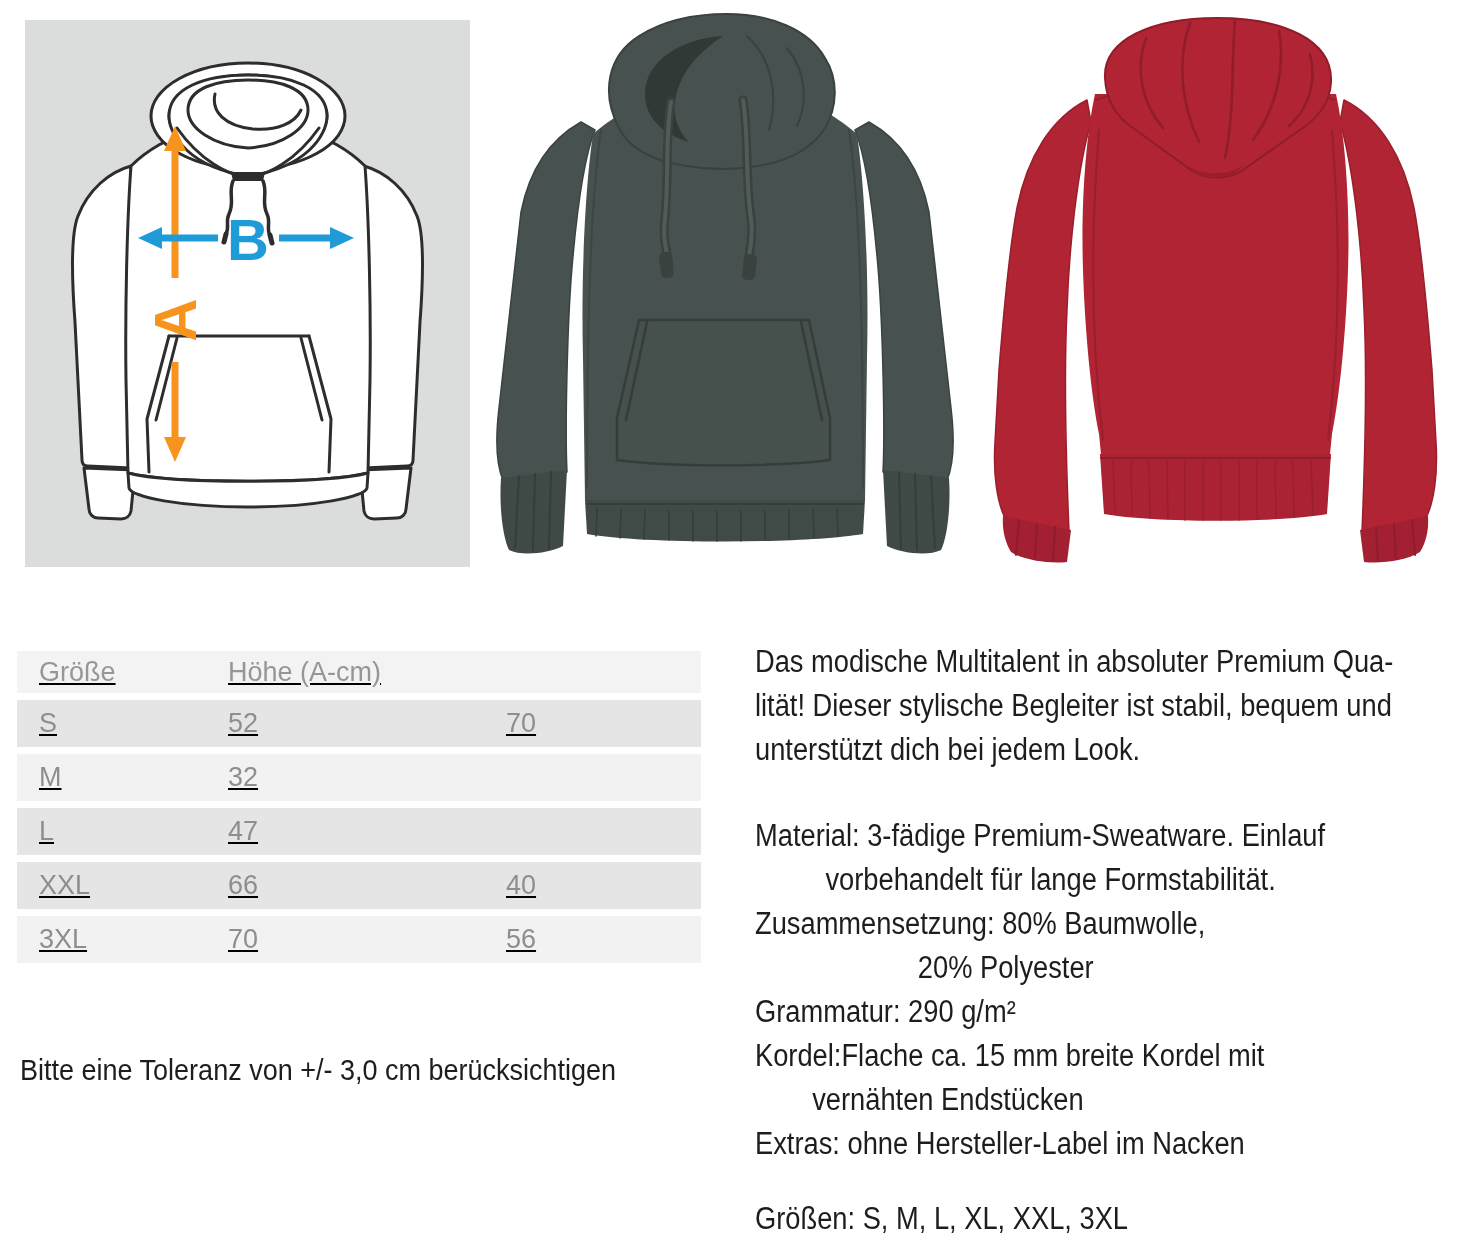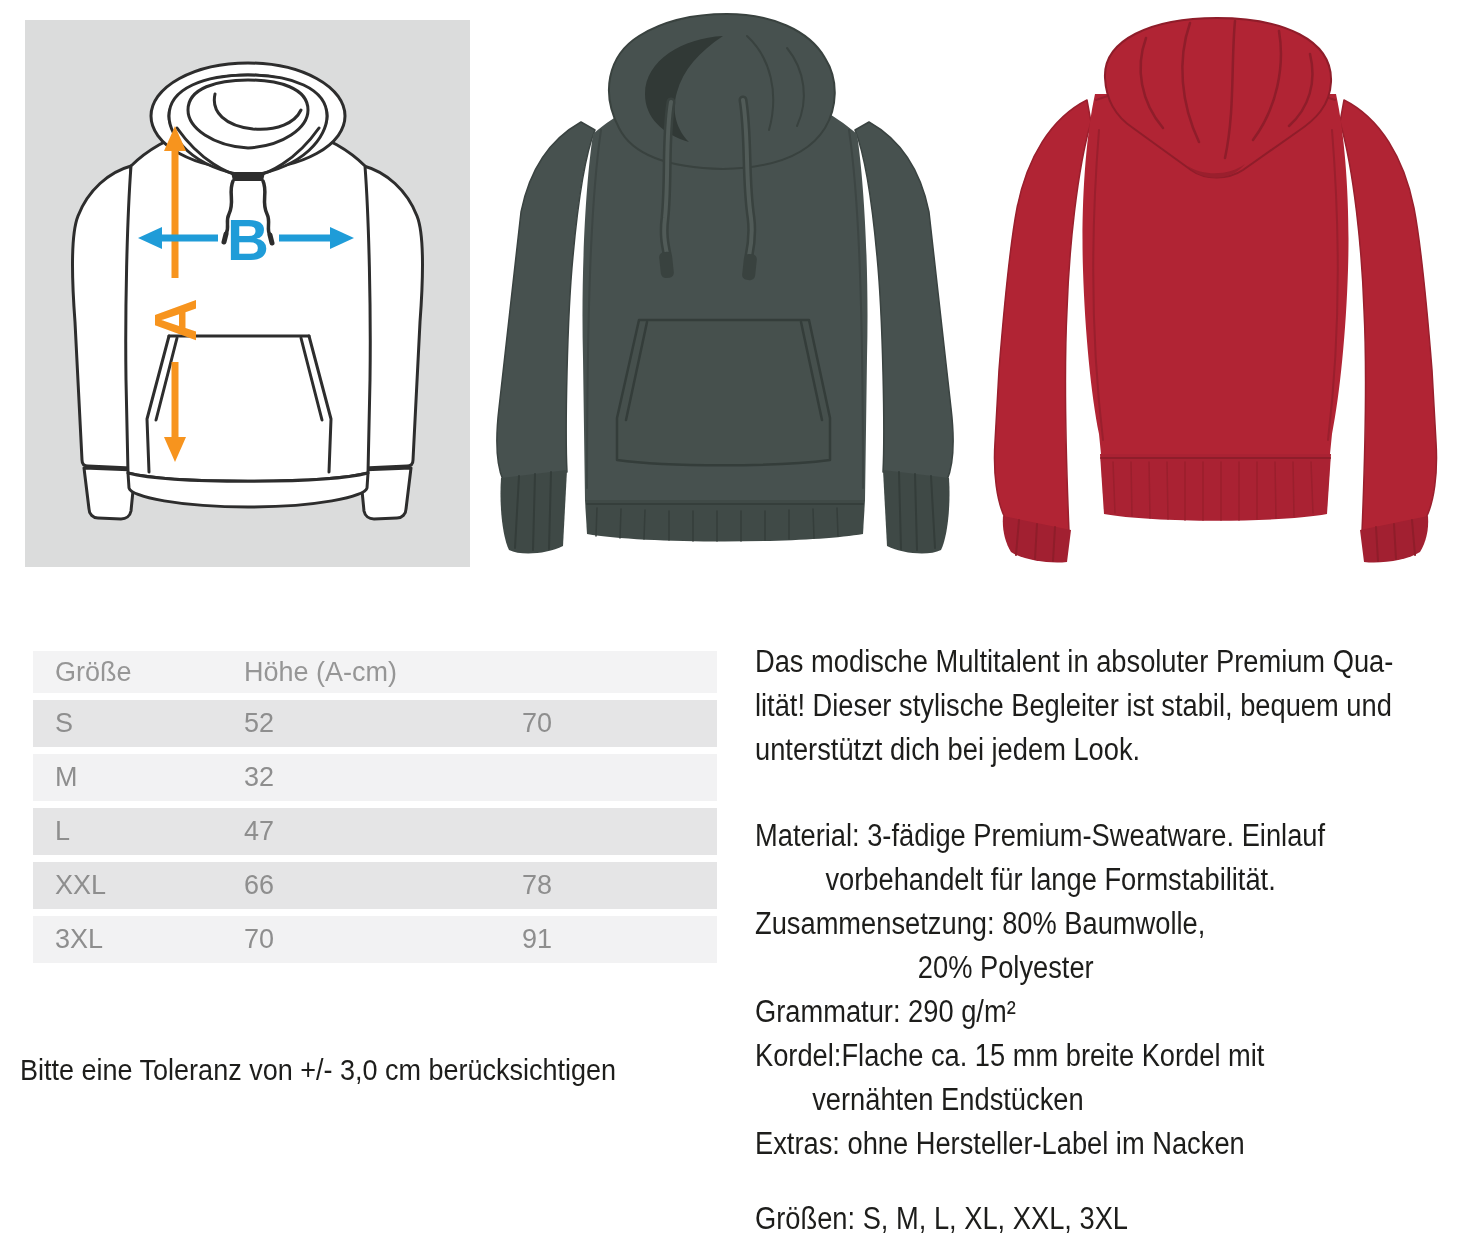--- a/index.html
+++ b/index.html
@@ -8,21 +8,21 @@
     background:#ffffff;font-family:"Liberation Sans",sans-serif;
   }
   
   .diagram-panel{position:absolute;left:25px;top:20px;width:445px;height:547px;background:#dbdcdc;}
   .diagram-panel svg{display:block;width:100%;height:100%;}
   .hoodie-front{position:absolute;left:485px;top:8px;width:480px;height:555px;}
   .hoodie-back{position:absolute;left:983px;top:10px;width:465px;height:560px;}
   .hoodie-front svg,.hoodie-back svg{display:block;width:100%;height:100%;}
 
   
-  .size-table{position:absolute;left:33px;top:651px;width:684px;}
+  .size-table{position:absolute;left:17px;top:651px;width:684px;text-decoration:underline;}
   .trow{display:flex;align-items:center;height:47px;margin-bottom:7px;font-size:27px;color:#8e8e8e;}
   .trow.head{height:42px;background:#f3f3f4;color:#969696;}
   .trow.shade-a{background:#e5e5e6;}
   .trow.shade-b{background:#f2f2f3;}
   .c1{width:189px;padding-left:22px;}
   .c2{width:278px;}
   .c3{flex:1;}
 
   
   .tolerance{position:absolute;left:20px;top:1053px;font-size:30px;color:#1d1d1b;
@@ -175,26 +175,26 @@
     <div class="c1">M</div>
     <div class="c3">32</div>
   </div>
   <div class="trow shade-a">
     <div class="c1">L</div>
     <div class="c3">47</div>
   </div>
   <div class="trow shade-a">
     <div class="c1">XXL</div>
     <div class="c2">66</div>
-    <div class="c3">78</div>
+    <div class="c3">40</div>
   </div>
   <div class="trow shade-b">
     <div class="c1">3XL</div>
     <div class="c2">70</div>
-    <div class="c3">91</div>
+    <div class="c3">56</div>
   </div>
 </div>
 
 <div class="tolerance">Bitte eine Toleranz von +/- 3,0 cm berücksichtigen</div>
 
 <div class="desc">
   <div class="line">Das modische Multitalent in absoluter Premium Qua-</div>
   <div class="line">lität! Dieser stylische Begleiter ist stabil, bequem und</div>
   <div class="line">unterstützt dich bei jedem Look.</div>
   <div class="line gap-lg">Material: 3-fädige Premium-Sweatware. Einlauf</div>

